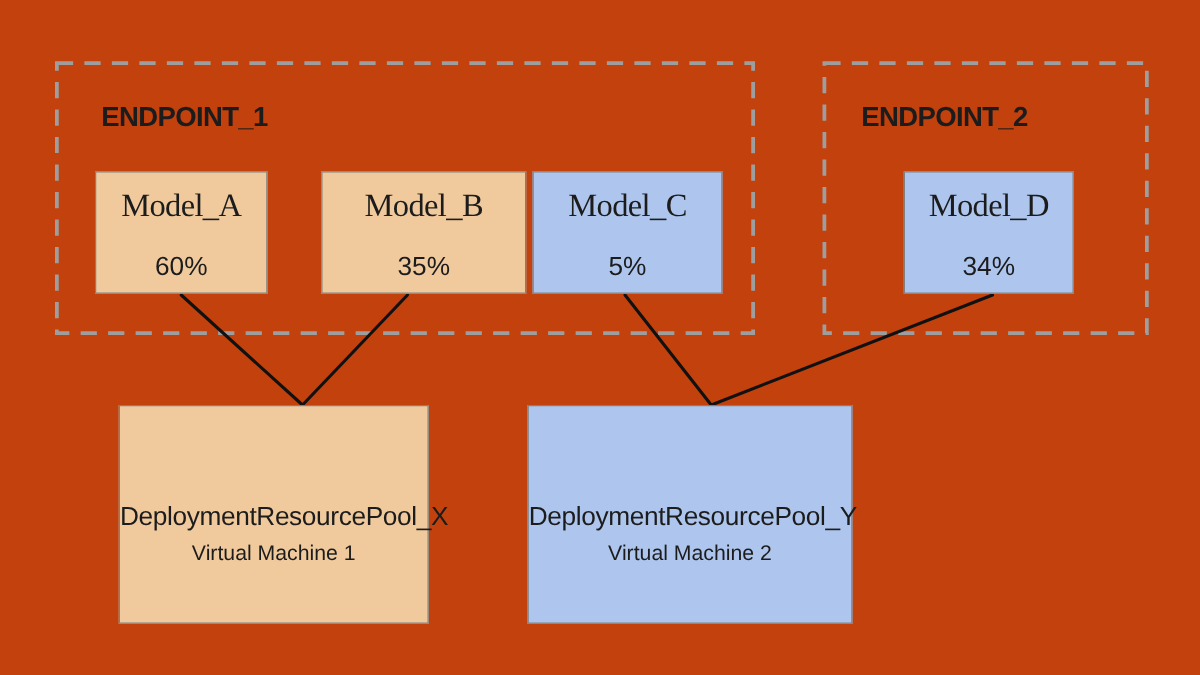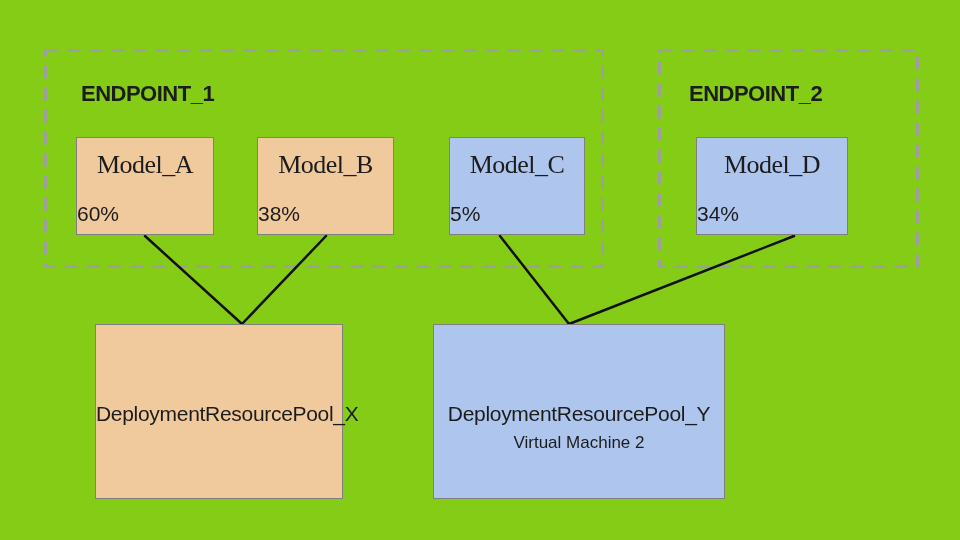--- a/index.html
+++ b/index.html
@@ -5,21 +5,21 @@
   html, body {
     margin: 0;
     padding: 0;
     background: #ffffff;
     font-family: "Liberation Sans", sans-serif;
   }
   .canvas {
     position: relative;
     width: 960px;
     height: 540px;
-    background: #84cc16;
+    background: #c2410c;
     overflow: hidden;
     color: #1c1c1c;
   }
   .layer {
     position: absolute;
     left: 0;
     top: 0;
   }
   .ep-rect {
     fill: none;
@@ -58,21 +58,21 @@
     letter-spacing: -0.5px;
     line-height: 30px;
     white-space: nowrap;
     font-family: Liberation Serif, serif;
   }
   .model .mpct {
     position: absolute;
     top: 64px;
     left: 0;
     width: 100%;
-    text-align: left;
+    text-align: center;
     font-size: 21px;
     line-height: 24px;
   }
   .pool {
     position: absolute;
     top: 324px;
     height: 175px;
     border: 1.5px solid #808080;
     box-sizing: border-box;
   }
@@ -114,37 +114,38 @@
   </svg>
 
   <div class="ep-label" style="left:81px">ENDPOINT_1</div>
   <div class="ep-label" style="left:689px">ENDPOINT_2</div>
 
   <div class="model fill-x" style="left:76px;width:138px">
     <div class="mname">Model_A</div>
     <div class="mpct">60%</div>
   </div>
 
-  <div class="model fill-x" style="left:257px;width:137px">
+  <div class="model fill-x" style="left:257px;width:164px">
     <div class="mname">Model_B</div>
-    <div class="mpct">38%</div>
+    <div class="mpct">35%</div>
   </div>
 
-  <div class="model fill-y" style="left:449px;width:136px">
+  <div class="model fill-y" style="left:426px;width:152px">
     <div class="mname">Model_C</div>
     <div class="mpct">5%</div>
   </div>
 
-  <div class="model fill-y" style="left:696px;width:152px">
+  <div class="model fill-y" style="left:723px;width:136px">
     <div class="mname">Model_D</div>
     <div class="mpct">34%</div>
   </div>
 
   <div class="pool fill-x" style="left:95px;width:248px">
     <div class="pname">DeploymentResourcePool_X</div>
+    <div class="pmachine">Virtual Machine 1</div>
   </div>
 
-  <div class="pool fill-y" style="left:433px;width:292px">
+  <div class="pool fill-y" style="left:422px;width:260px">
     <div class="pname">DeploymentResourcePool_Y</div>
     <div class="pmachine">Virtual Machine 2</div>
   </div>
 
 </div>
 
 </body></html>

